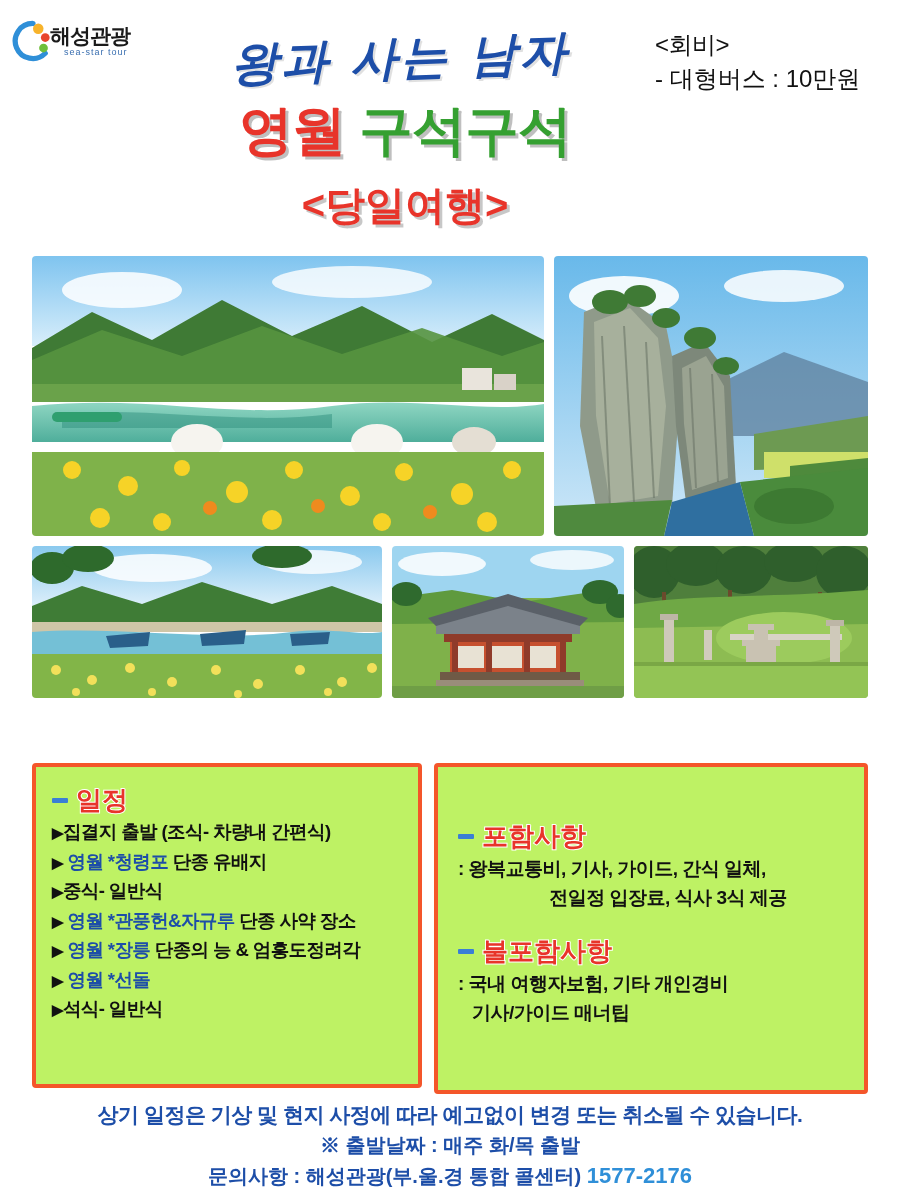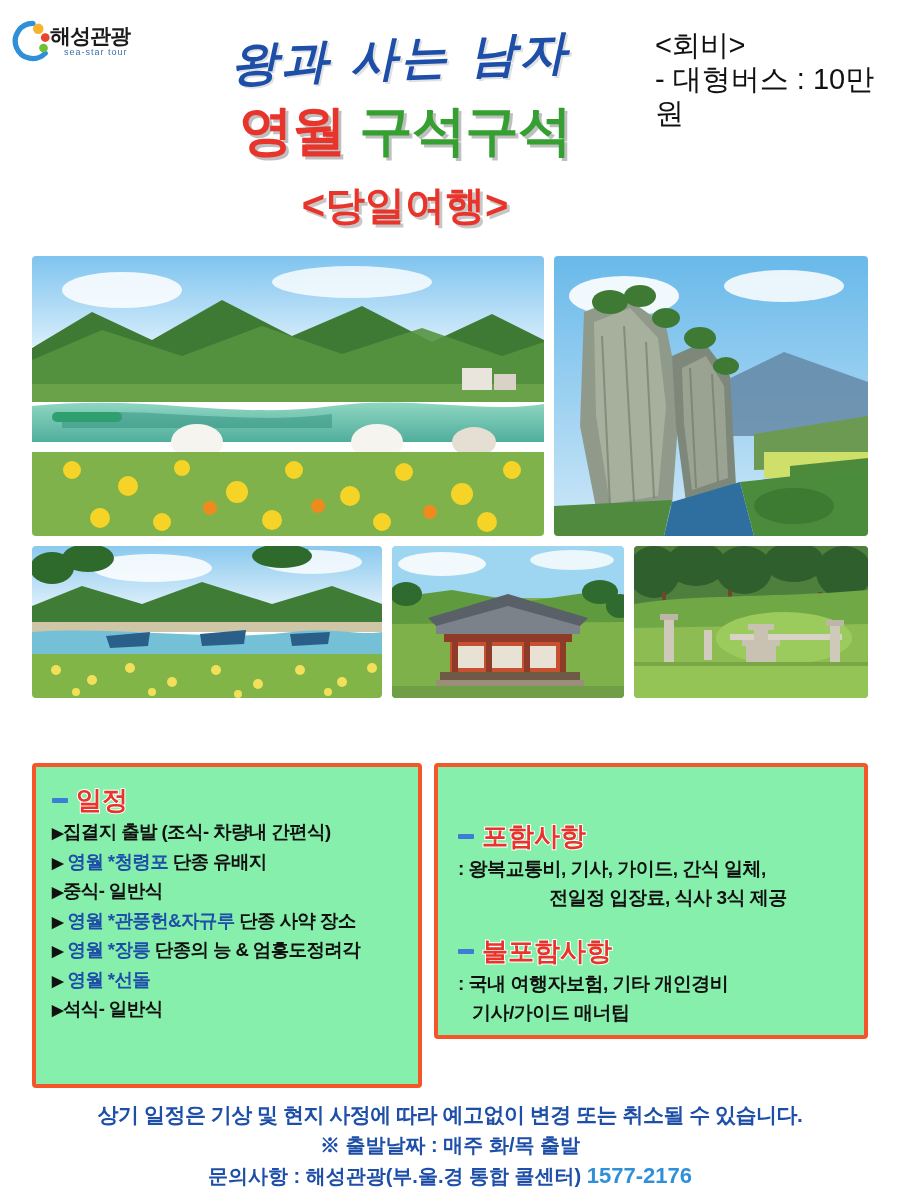--- a/index.html
+++ b/index.html
@@ -77,21 +77,21 @@
     font-size: 40px; font-weight: bold;
     color: #e8342a;
     -webkit-text-stroke: 3px #ffffff;
     paint-order: stroke fill;
     text-shadow: 3px 3px 0 rgba(0,0,0,0.22);
     white-space: nowrap;
   }
 
   .fee-box {
     position: absolute; left: 655px; top: 28px;
-    font-size: 29px; color: #111; line-height: 34px;
+    font-size: 24px; color: #111; line-height: 34px;
     font-weight: 500;
   }
   .fee-title { letter-spacing: -0.5px; }
 
   
   .photos { position: absolute; left: 0; top: 250px; width: 900px; height: 495px; }
   .ph {
     position: absolute;
     border-radius: 4px;
     overflow: hidden;
@@ -100,24 +100,24 @@
   .ph2 { left: 554px; top: 6px; width: 314px; height: 280px; }
   .ph3 { left: 32px; top: 296px; width: 350px; height: 152px; }
   .ph4 { left: 392px; top: 296px; width: 232px; height: 152px; }
   .ph5 { left: 634px; top: 296px; width: 234px; height: 152px; }
 
   
   .box {
     position: absolute;
     border: 4px solid #f4562a;
     border-radius: 4px;
-    background: #86efac;
+    background: #bef264;
   }
   .box-left  { left: 32px;  top: 763px; width: 390px; height: 325px; }
-  .box-right { left: 434px; top: 763px; width: 434px; height: 276px; }
+  .box-right { left: 434px; top: 763px; width: 434px; height: 331px; }
 
   .sec-head {
     display: flex; align-items: center;
     font-size: 26px; font-weight: bold; color: #e8342a;
     -webkit-text-stroke: 2px #ffffff;
     paint-order: stroke fill;
   }
   .sec-dash {
     display: inline-block;
     width: 16px; height: 5px;

